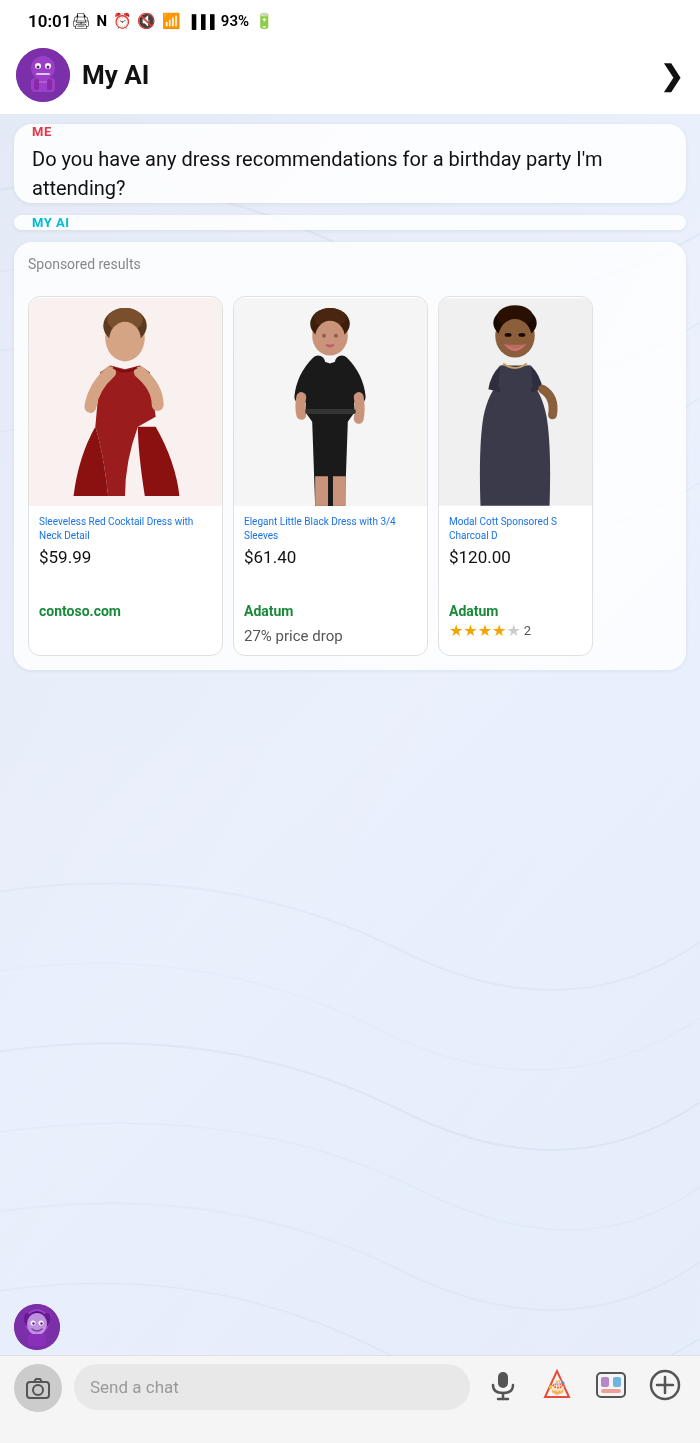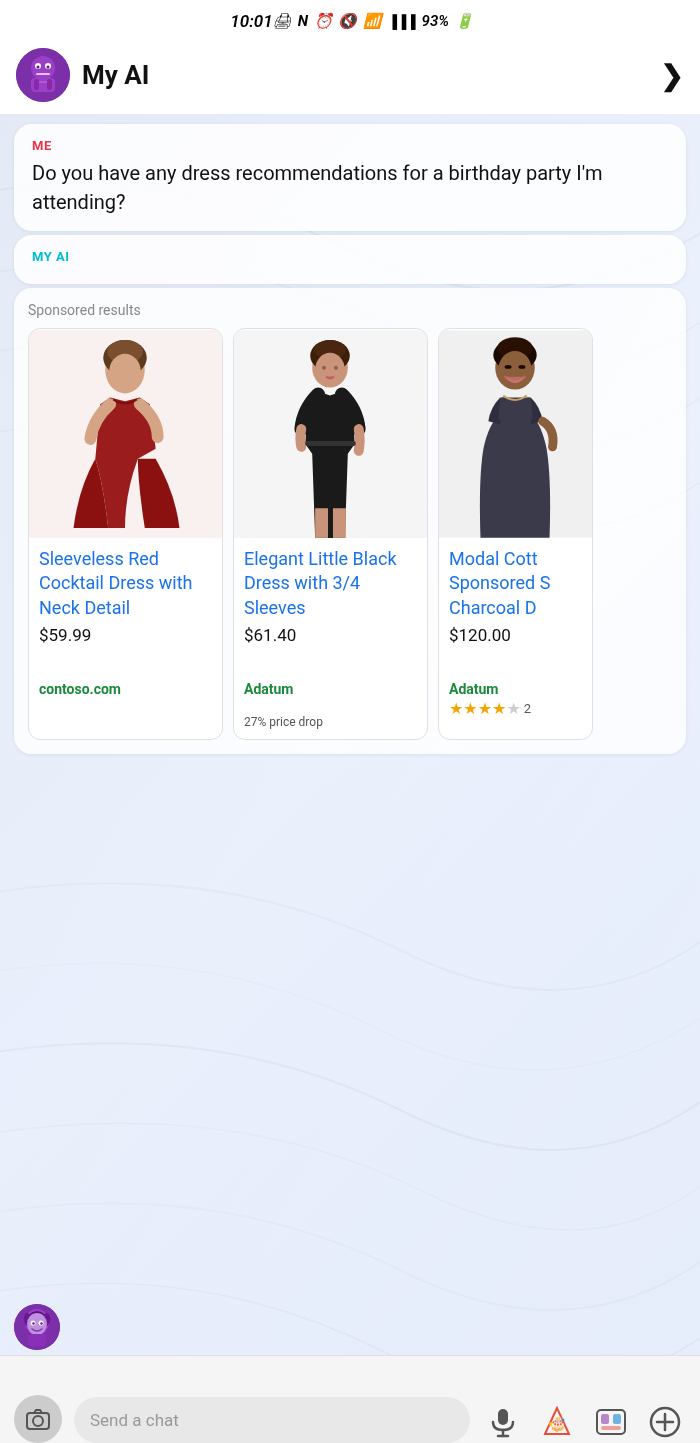--- a/index.html
+++ b/index.html
@@ -24,26 +24,25 @@
       width: 100%;
       height: 100%;
       opacity: 0.4;
     }
 
     
     .status-bar {
       position: relative;
       z-index: 10;
       display: flex;
-      justify-content: center;
-      align-items: center;
-      padding: 8px 16px 6px 20px;
+      justify-content: flex-start;
+      align-items: center;
+      padding: 8px 16px 6px 28px;
       background: #fff;
       height: 40px;
-      font-style: italic;
     }
     .status-time {
       font-size: 17px;
       font-weight: 600;
       color: #000;
     }
     .status-icons {
       display: flex;
       align-items: center;
       gap: 6px;
@@ -101,22 +100,22 @@
       z-index: 5;
       flex: 1;
       padding: 10px 14px;
       overflow: hidden;
     }
 
     
     .message-block {
       background: rgba(255,255,255,0.85);
       border-radius: 18px;
-      padding: 14px 18px;
-      margin-bottom: 4px;
+      padding: 0 18px;
+      margin-bottom: 12px;
       box-shadow: 0 1px 4px rgba(0,0,0,0.07);
     }
     .message-sender {
       font-size: 13px;
       font-weight: 700;
       margin-bottom: 6px;
       letter-spacing: 0.5px;
     }
     .sender-me { color: #e8354a; }
     .sender-ai { color: #00bcd4; }
@@ -130,21 +129,21 @@
     .sponsored-section {
       background: rgba(255,255,255,0.82);
       border-radius: 18px;
       padding: 14px 14px;
       margin-bottom: 12px;
       box-shadow: 0 1px 4px rgba(0,0,0,0.07);
     }
     .sponsored-label {
       font-size: 14px;
       color: #888;
-      margin-bottom: 10px;
+      margin-bottom: 24px;
     }
     .products-row {
       display: flex;
       gap: 10px;
       overflow: hidden;
     }
     .product-card {
       flex: 0 0 195px;
       background: #fff;
       border-radius: 12px;
@@ -165,42 +164,42 @@
       overflow: hidden;
     }
     .product-img svg {
       width: 100%;
       height: 100%;
     }
     .product-info {
       padding: 8px 10px 0 10px;
     }
     .product-name {
-      font-size: 18px;
+      font-size: 10px;
       color: #1a73e8;
       line-height: 1.35;
       margin-bottom: 5px;
       font-weight: 400;
     }
     .product-price {
       font-size: 17px;
       font-weight: 400;
       color: #111;
       margin-bottom: 3px;
     }
     .product-store {
       font-size: 14px;
       color: #1a8a3a;
       font-weight: 700;
       margin-top: 36px;
     }
     .product-badge {
-      font-size: 12px;
+      font-size: 15px;
       color: #555;
-      margin-top: 18px;
+      margin-top: 8px;
     }
     .stars {
       display: flex;
       align-items: center;
       margin-top: 2px;
     }
     .star-filled { color: #f4a400; font-size: 16px; }
     .star-empty { color: #ccc; font-size: 16px; }
     .star-count { font-size: 13px; color: #555; margin-left: 3px; }
 
@@ -224,22 +223,22 @@
 
     
     .bottom-toolbar {
       position: absolute;
       bottom: 0;
       left: 0;
       right: 0;
       height: 88px;
       background: #f5f5f5;
       display: flex;
-      align-items: flex-end;
-      padding: 0 14px;
+      align-items: flex-start;
+      padding: 8px 14px;
       gap: 12px;
       z-index: 20;
       border-top: 1px solid #e0e0e0;
     }
     .camera-btn {
       width: 48px;
       height: 48px;
       border-radius: 50%;
       background: #ccc;
       display: flex;

